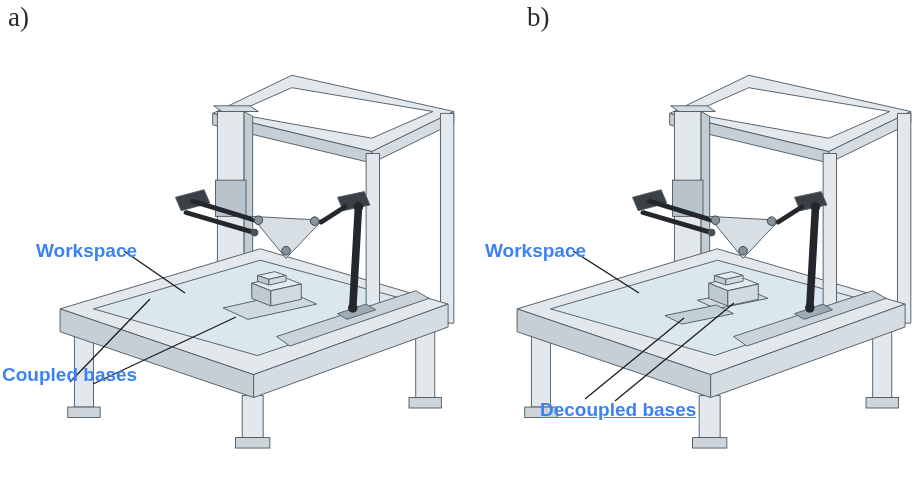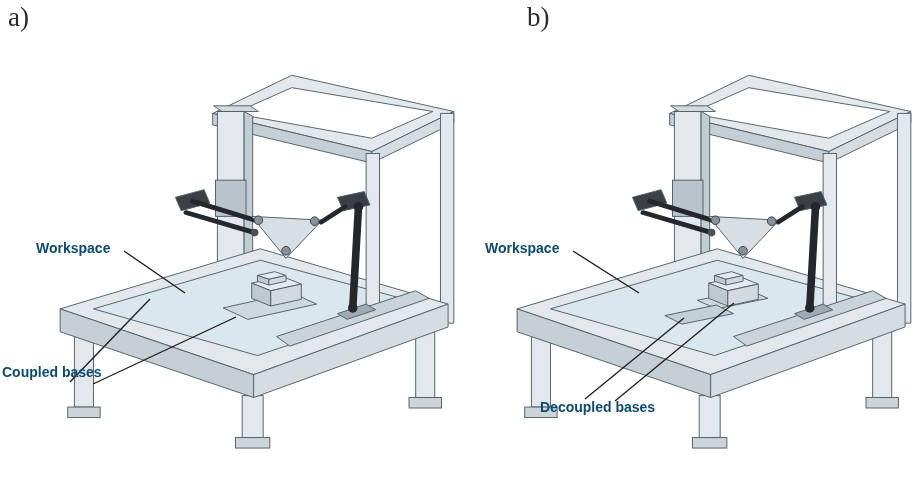--- a/index.html
+++ b/index.html
@@ -7,25 +7,25 @@
   .figure{position:relative;width:914px;height:481px;background:#ffffff;}
   .panel{position:absolute;top:0;width:457px;height:481px;}
   .panel-a{left:0;}
   .panel-b{left:457px;}
   .panel-tag{position:absolute;font-family:"Liberation Serif",serif;font-size:27px;color:#2b2b2b;line-height:1;}
   .panel-a .panel-tag{left:8px;top:4px;}
   .panel-b .panel-tag{left:70px;top:4px;}
   .machine-slot{position:absolute;left:36px;top:20px;width:420px;height:429px;}
   .leader-overlay{position:absolute;left:0;top:0;width:457px;height:481px;pointer-events:none;}
   .leader-overlay line{stroke:#1c1c1c;stroke-width:1.3;}
-  .fig-label{position:absolute;font-weight:bold;font-size:14px;color:#0c4a6e;white-space:nowrap;line-height:1.1;}
+  .fig-label{position:absolute;font-weight:bold;font-size:19px;color:#3b82f6;white-space:nowrap;line-height:1.1;}
   .panel-a .label-workspace{left:36px;top:241px;}
   .panel-a .label-bases{left:2px;top:365px;}
   .panel-b .label-workspace{left:28px;top:241px;}
-  .panel-b .label-bases{left:83px;top:400px;}
+  .panel-b .label-bases{left:83px;top:400px;text-decoration:underline;}
   
   .panel-coupled .bases-decoupled{display:none;}
   .panel-decoupled .bases-coupled{display:none;}
   
   .machine polygon,.machine rect{stroke:#535e67;stroke-width:1;}
 </style>
 </head>
 <body>
 
 <div class="figure">

